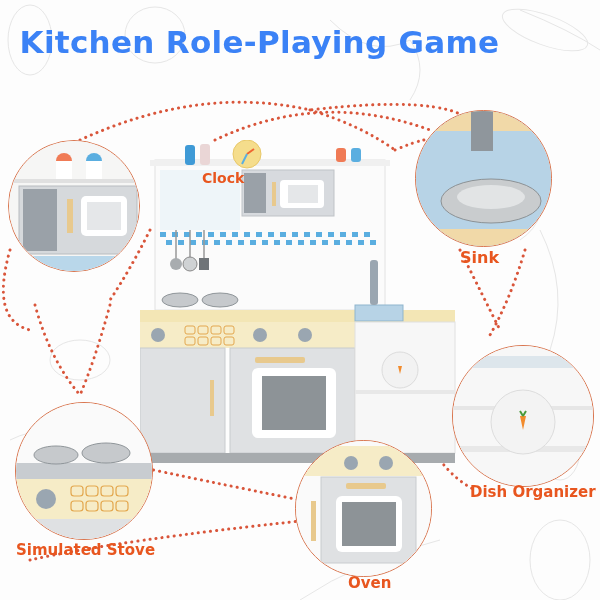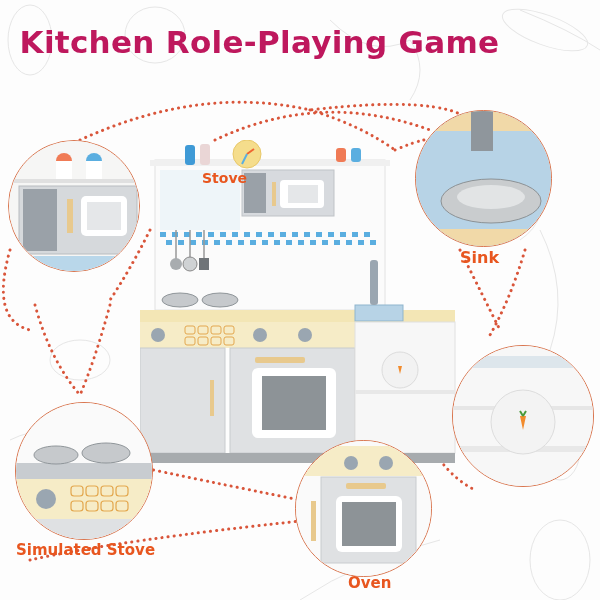--- a/index.html
+++ b/index.html
@@ -1,19 +1,19 @@
 <!DOCTYPE html>
 <html><head>
 <meta charset="utf-8">
 <style>
   html,body{margin:0;padding:0;}
   body{width:600px;height:600px;overflow:hidden;background:#ffffff;position:relative;font-family:"Liberation Sans",sans-serif;}
   .stage{position:absolute;left:0;top:0;width:600px;height:600px;background:#fdfdfd;}
   .bg-sketch{position:absolute;left:0;top:0;width:600px;height:600px;}
-  .title{position:absolute;left:0;top:24px;width:519px;text-align:center;font-family:"DejaVu Sans",sans-serif;font-weight:bold;font-size:31px;letter-spacing:0.3px;color:#be185d;}
+  .title{position:absolute;left:0;top:24px;width:519px;text-align:center;font-family:"DejaVu Sans",sans-serif;font-weight:bold;font-size:31px;letter-spacing:0.3px;color:#3b82f6;}
   .lines{position:absolute;left:0;top:0;width:600px;height:600px;}
   .label{position:absolute;font-family:"DejaVu Sans",sans-serif;font-weight:bold;color:#e8561f;font-size:15px;white-space:nowrap;}
   .circle{position:absolute;border-radius:50%;border:1.5px solid #d9744d;overflow:hidden;background:#f4f4f2;}
   .circle svg{width:100%;height:100%;display:block;}
   .kitchen{position:absolute;left:140px;top:140px;width:330px;height:330px;}
 </style>
 </head>
 <body>
 
 <div class="stage">
@@ -226,18 +226,19 @@
       <rect width="140" height="140" fill="#f7f7f7"></rect>
       <rect x="0" y="10" width="140" height="12" fill="#dde6ec"></rect>
       <rect x="0" y="60" width="140" height="4" fill="#e6e6e6"></rect>
       <rect x="0" y="100" width="140" height="6" fill="#e8e8e8"></rect>
       <circle cx="70" cy="76" r="32" fill="#f3f3f3" stroke="#dcdcdc"></circle>
       <path d="M67 70 l6 0 l-3 14 z" fill="#f28b2c"></path>
       <path d="M70 70 l-3 -5 M70 70 l3 -5" stroke="#4a9a3c" stroke-width="2"></path>
     </svg>
   </div>
 
-  <div class="label" style="left:202px;top:170px;font-size:14px;">Stove</div>
+  <div class="label" style="left:202px;top:170px;font-size:14px;">Clock</div>
   <div class="label" style="left:460px;top:248px;font-size:16px;">Sink</div>
   <div class="label" style="left:16px;top:541px;">Simulated Stove</div>
   <div class="label" style="left:348px;top:574px;">Oven</div>
+  <div class="label" style="left:470px;top:483px;">Dish Organizer</div>
 
 </div>
 
 </body></html>

